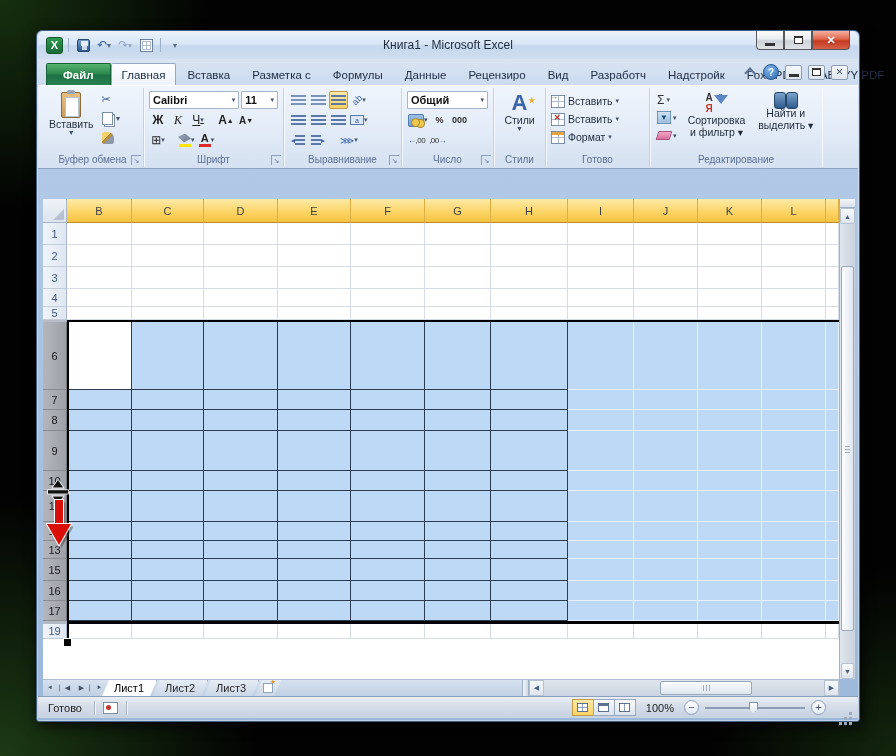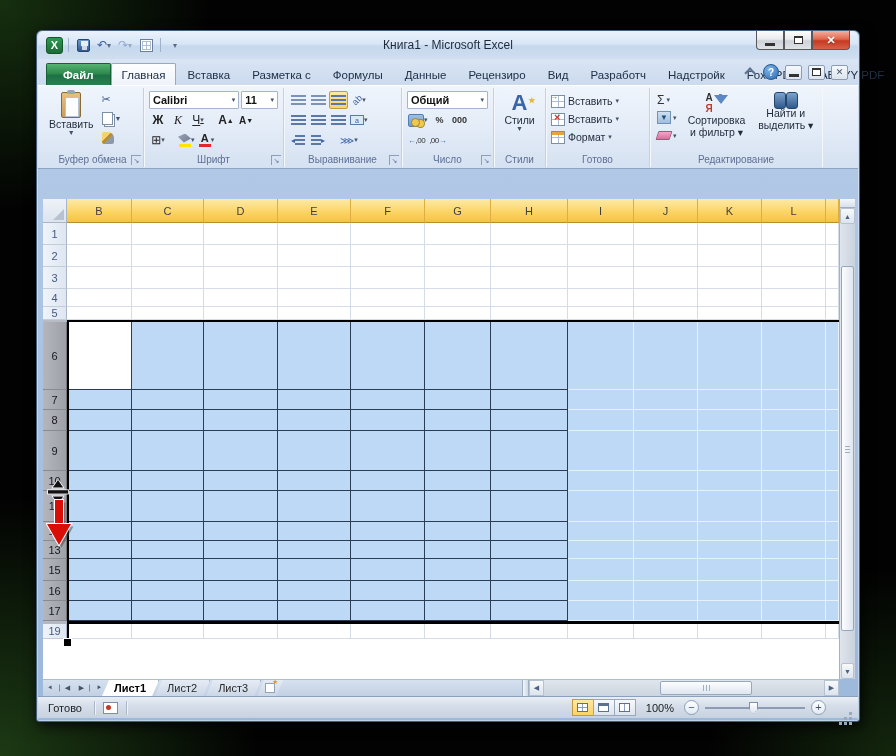--- a/index.html
+++ b/index.html
@@ -152,21 +152,21 @@
   .vthumb:after { content:""; position:absolute; left:3px; right:3px; top:50%; height:1px; background:#9fb0c4; box-shadow:0 -3px 0 #9fb0c4,0 3px 0 #9fb0c4; }
 
   
   .anno { position:absolute; pointer-events:none; }
 
   
   .sheetbar { position:absolute; left:6px; top:648px; width:796px; height:17px; background:linear-gradient(#d6e1ef,#c1d0e3); display:flex; align-items:stretch; border-top:1px solid #aebdd1; }
   .navs { display:flex; align-items:center; gap:1px; padding:0 4px; }
   .nbtn { width:13px; height:13px; display:flex; align-items:center; justify-content:center; font-size:7px; color:#44546a; }
   .stab { display:flex; align-items:center; padding:0 12px; font-size:11px; color:#2a2a2a; position:relative; clip-path:polygon(7px 0,100% 0,calc(100% - 7px) 100%,0 100%); background:linear-gradient(#e6ecf5,#ccd7e7); border-right:1px solid #98a8bf; margin-left:-4px; }
-  .stab.active { background:#fefefe; font-weight:bold; color:#000; z-index:2; }
+  .stab.active { background:#fefefe; font-weight:normal; color:#000; z-index:2; }
   .instab { width:26px; clip-path:polygon(7px 0,100% 0,calc(100% - 7px) 100%,0 100%); background:linear-gradient(#e6ecf5,#ccd7e7); margin-left:-4px; display:flex; align-items:center; justify-content:center; }
   .i-newsheet { width:10px; height:10px; background:#fff; border:1px solid #8fa3bd; position:relative; }
   .i-newsheet:after { content:"★"; position:absolute; right:-4px; top:-6px; font-size:7px; color:#e7952e; }
   .tabfill { flex:1; }
   .tsplit { width:7px; background:linear-gradient(to right,#f2f6fa,#cfd9e6); border-left:1px solid #9fb0c4; border-right:1px solid #9fb0c4; }
   .hscroll { display:flex; align-items:stretch; width:310px; background:linear-gradient(#dfe5ec,#ccd5e0); }
   .hbtn { width:15px; display:flex; align-items:center; justify-content:center; font-size:7px; color:#4a6184; background:linear-gradient(#f7fafc,#dde4ed); border:1px solid #b6c2d2; }
   .htrack { flex:1; position:relative; }
   .hthumb { position:absolute; top:1px; bottom:1px; left:116px; width:92px; background:linear-gradient(#fcfdfe,#dfe6ef); border:1px solid #97a7bc; border-radius:2px; }
   .hthumb:after { content:""; position:absolute; top:3px; bottom:3px; left:50%; width:1px; background:#9fb0c4; box-shadow:-3px 0 0 #9fb0c4,3px 0 0 #9fb0c4; }

